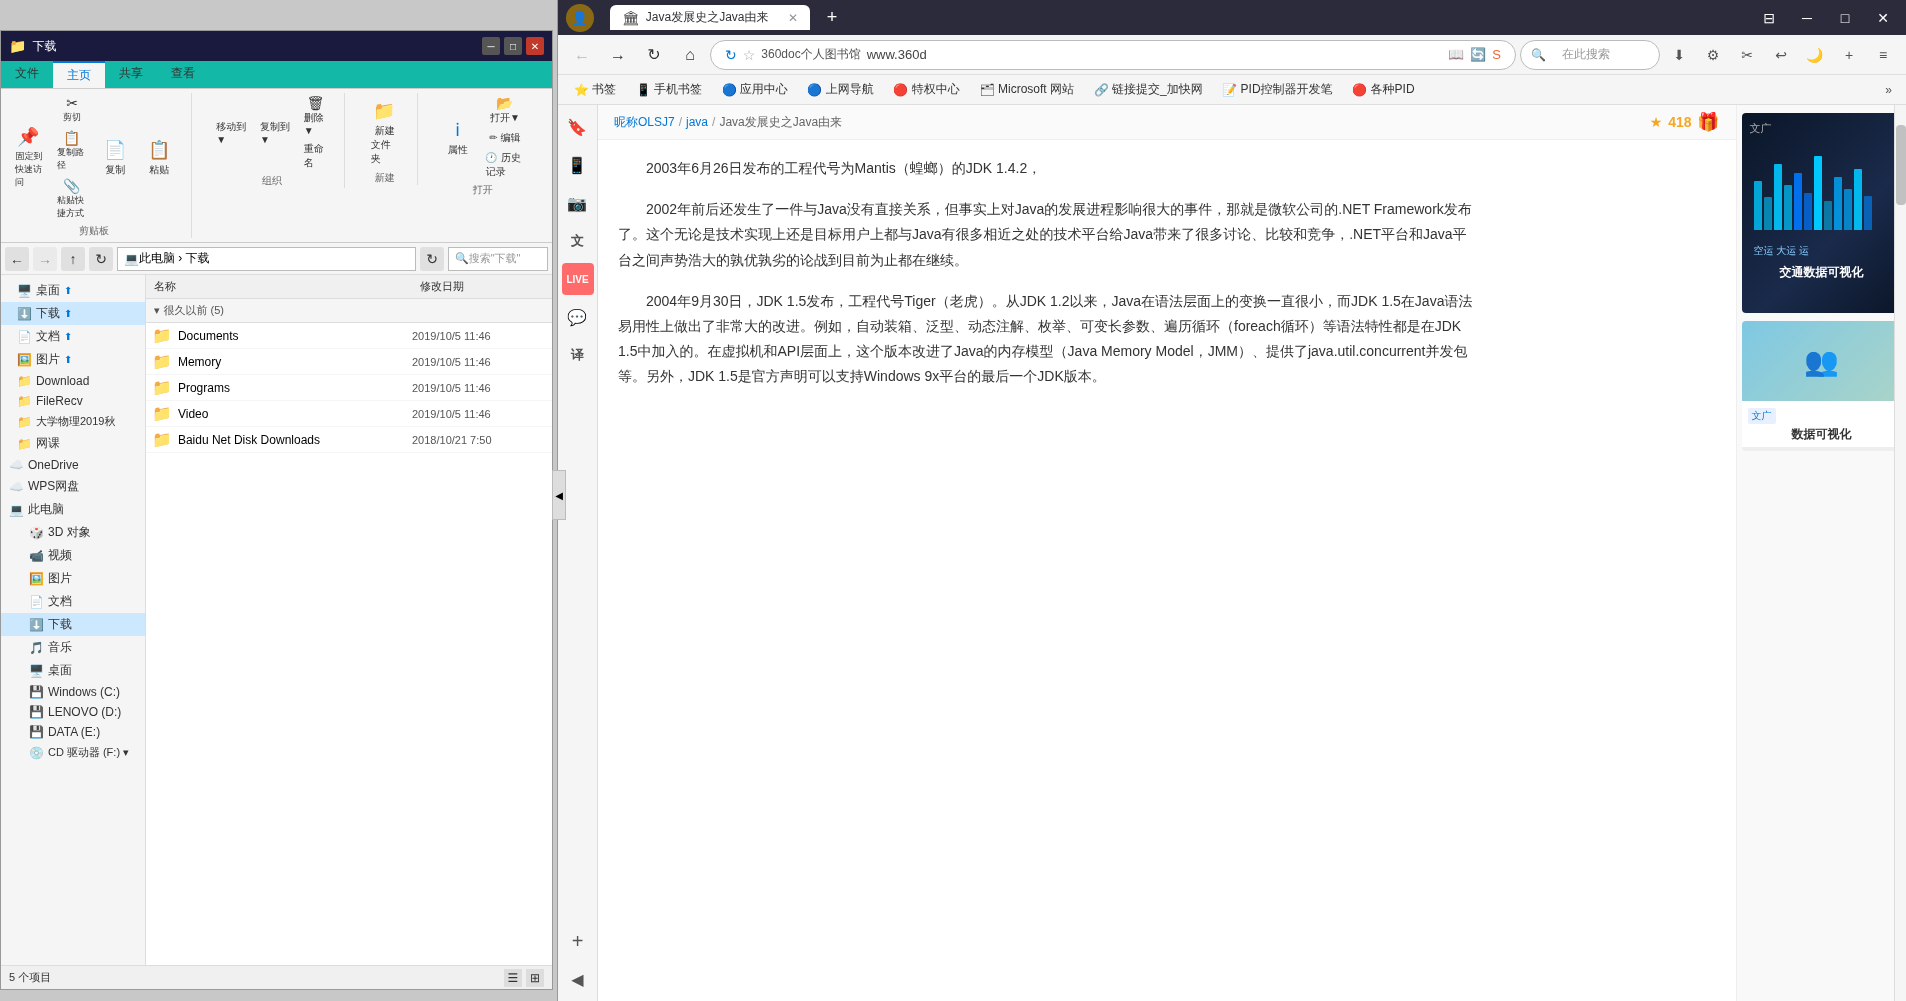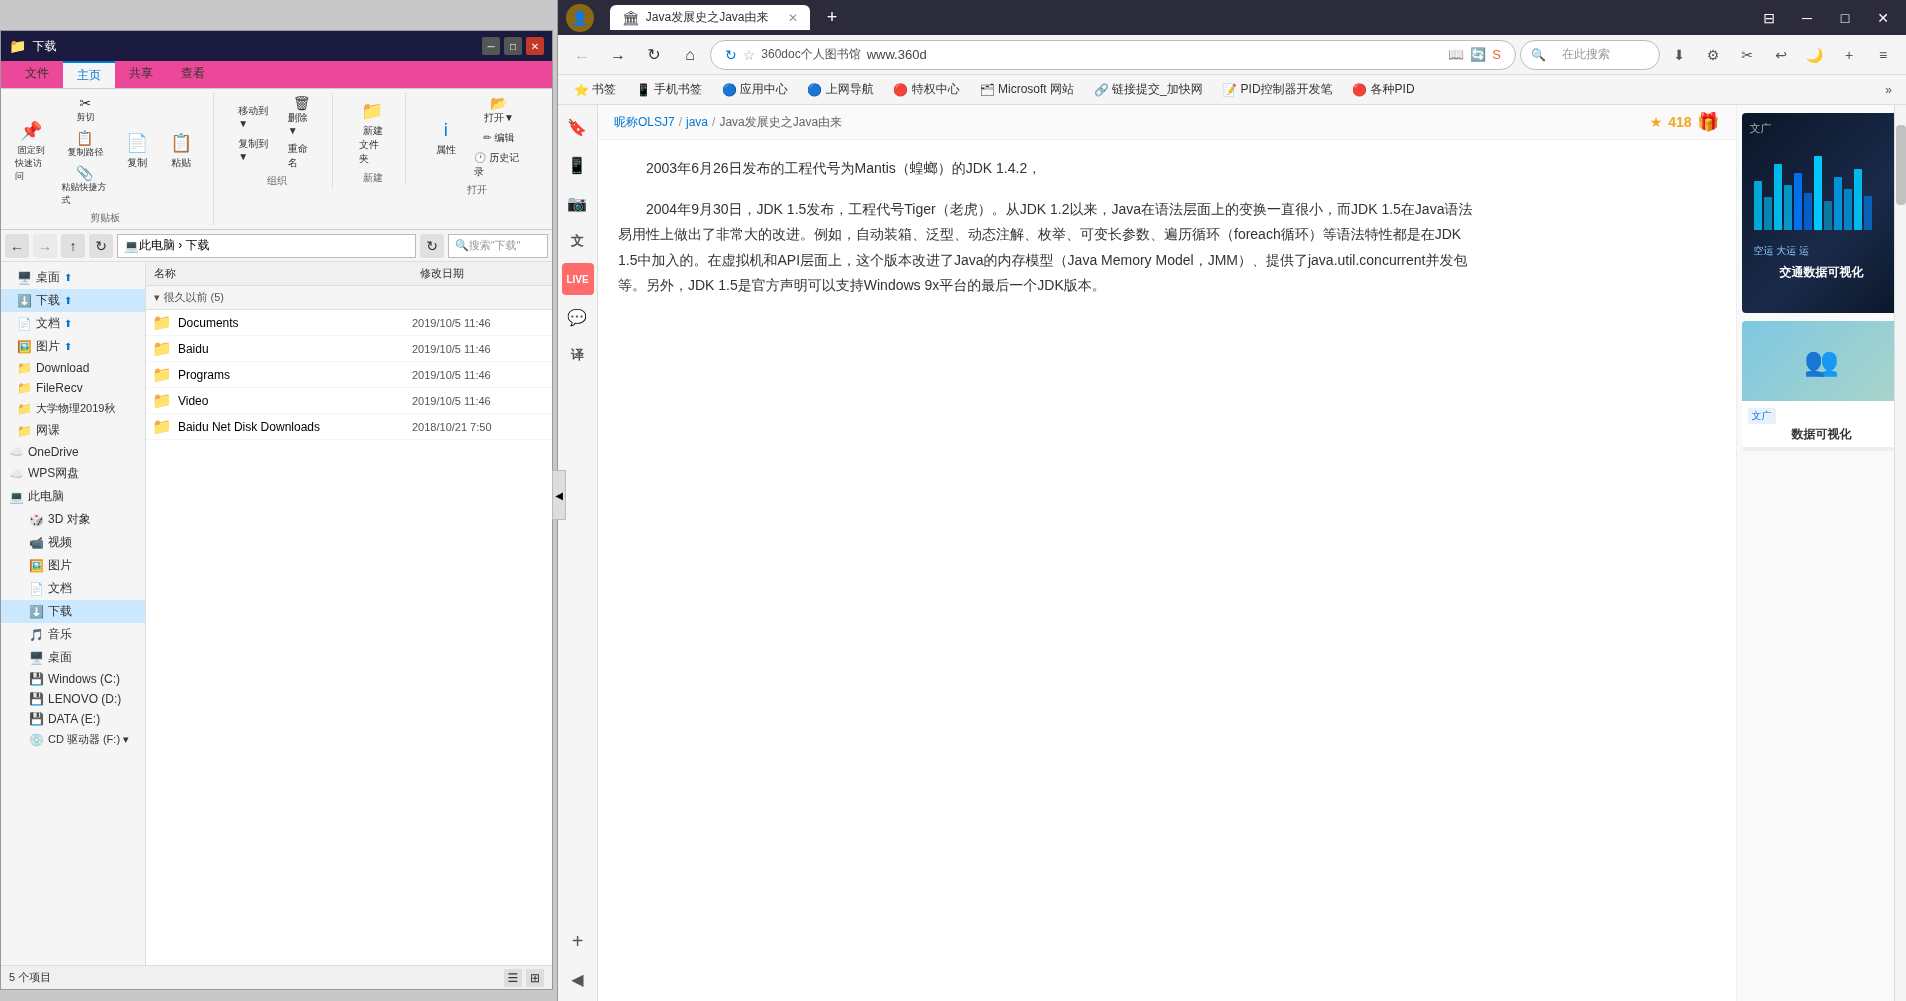--- a/index.html
+++ b/index.html
@@ -9,21 +9,21 @@
     .file-explorer { position: absolute; top: 30px; left: 0; width: 553px; height: 960px; background: #f0f0f0; border: 1px solid #999; display: flex; flex-direction: column; z-index: 10; }
 
     .fe-titlebar { height: 30px; background: #1a1a3e; display: flex; align-items: center; padding: 0 8px; color: white; font-size: 12px; justify-content: space-between; }
     .fe-titlebar-left { display: flex; align-items: center; gap: 6px; }
     .fe-titlebar-controls { display: flex; gap: 4px; }
     .fe-titlebar-btn { width: 18px; height: 18px; background: #555; border-radius: 2px; display: flex; align-items: center; justify-content: center; font-size: 10px; color: white; cursor: pointer; }
     .fe-titlebar-btn.close { background: #c0392b; }
 
     
     .fe-ribbon { background: #f5f5f5; border-bottom: 1px solid #ccc; }
-    .ribbon-tabs { display: flex; background: #ec4899; padding: 0 10px; border-bottom: 1px solid #ccc; }
+    .ribbon-tabs { display: flex; background: #14b8a6; padding: 0 0; border-bottom: 1px solid #ccc; }
     .ribbon-tab { padding: 4px 14px; font-size: 12px; cursor: pointer; color: #333; }
     .ribbon-tab.active { background: #f5f5f5; border-top: 2px solid #0078d7; color: #0078d7; }
     .ribbon-content { padding: 4px 8px; display: flex; gap: 16px; align-items: flex-start; min-height: 70px; }
     .ribbon-group { display: flex; flex-direction: column; align-items: center; border-right: 1px solid #ddd; padding-right: 12px; margin-right: 4px; }
     .ribbon-group-items { display: flex; gap: 4px; align-items: center; }
     .ribbon-group-label { font-size: 10px; color: #666; margin-top: 2px; }
     .ribbon-btn { display: flex; flex-direction: column; align-items: center; padding: 3px 6px; cursor: pointer; border-radius: 3px; font-size: 10px; color: #333; min-width: 40px; }
     .ribbon-btn .icon { font-size: 18px; margin-bottom: 2px; }
     .ribbon-btn-small { display: flex; flex-direction: column; align-items: center; padding: 2px 4px; cursor: pointer; font-size: 10px; color: #333; }
     .ribbon-btn-small .icon { font-size: 14px; }
@@ -168,21 +168,21 @@
           <div class="ribbon-btn">
             <span class="icon">📋</span>
             <span>粘贴</span>
           </div>
         </div>
         <span class="ribbon-group-label">剪贴板</span>
       </div>
 
       <div class="ribbon-group">
         <div class="ribbon-group-items">
-          <div style="display:flex;flex-direction:column;gap:4px;">
+          <div style="display:flex;flex-direction:row;gap:4px;">
             <div class="ribbon-btn-small">
               <span style="font-size:10px;">移动到▼</span>
             </div>
             <div class="ribbon-btn-small">
               <span style="font-size:10px;">复制到▼</span>
             </div>
           </div>
           <div style="display:flex;flex-direction:column;gap:2px;">
             <div class="ribbon-btn-small">
               <span class="icon">🗑</span>
@@ -356,21 +356,21 @@
         <span>很久以前 (5)</span>
       </div>
 
       <div class="file-item">
         <span class="file-icon">📁</span>
         <span class="file-item-name">Documents</span>
         <span class="file-item-date">2019/10/5 11:46</span>
       </div>
       <div class="file-item">
         <span class="file-icon">📁</span>
-        <span class="file-item-name">Baidu</span>
+        <span class="file-item-name">Memory</span>
         <span class="file-item-date">2019/10/5 11:46</span>
       </div>
       <div class="file-item">
         <span class="file-icon">📁</span>
         <span class="file-item-name">Programs</span>
         <span class="file-item-date">2019/10/5 11:46</span>
       </div>
       <div class="file-item">
         <span class="file-icon">📁</span>
         <span class="file-item-name">Video</span>
@@ -509,20 +509,21 @@
           </div>
           <div style="display:flex;align-items:center;gap:6px;">
             <span class="star-icon">★</span>
             <span style="font-size:14px;font-weight:bold;color:#f5a623;">418</span>
             <span style="font-size:18px;">🎁</span>
           </div>
         </div>
 
         <div class="article-body">
           <p class="article-para">2003年6月26日发布的工程代号为Mantis（蝗螂）的JDK 1.4.2，</p>
+          <p class="article-para">2002年前后还发生了一件与Java没有直接关系，但事实上对Java的发展进程影响很大的事件，那就是微软公司的.NET Framework发布了。这个无论是技术实现上还是目标用户上都与Java有很多相近之处的技术平台给Java带来了很多讨论、比较和竞争，.NET平台和Java平台之间声势浩大的孰优孰劣的论战到目前为止都在继续。</p>
           <p class="article-para">2004年9月30日，JDK 1.5发布，工程代号Tiger（老虎）。从JDK 1.2以来，Java在语法层面上的变换一直很小，而JDK 1.5在Java语法易用性上做出了非常大的改进。例如，自动装箱、泛型、动态注解、枚举、可变长参数、遍历循环（foreach循环）等语法特性都是在JDK 1.5中加入的。在虚拟机和API层面上，这个版本改进了Java的内存模型（Java Memory Model，JMM）、提供了java.util.concurrent并发包等。另外，JDK 1.5是官方声明可以支持Windows 9x平台的最后一个JDK版本。</p>
         </div>
       </div>
 
       <div class="browser-right-sidebar">
 
         <div class="ad-box" style="background: linear-gradient(135deg, #0a1628 0%, #1a2a4a 60%, #0a1628 100%); position:relative; overflow:hidden;">
           <div style="position:absolute;top:0;left:0;right:0;bottom:0;padding:8px;">
             <div style="font-size:11px;color:#aaa;text-align:left;">文广</div>
 

